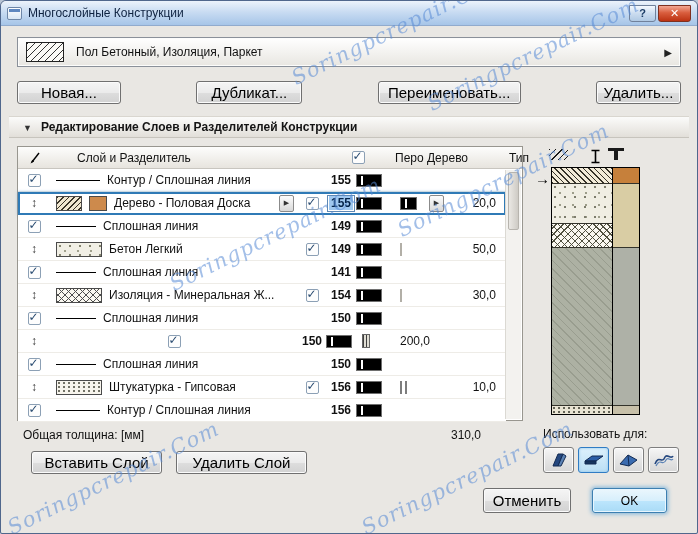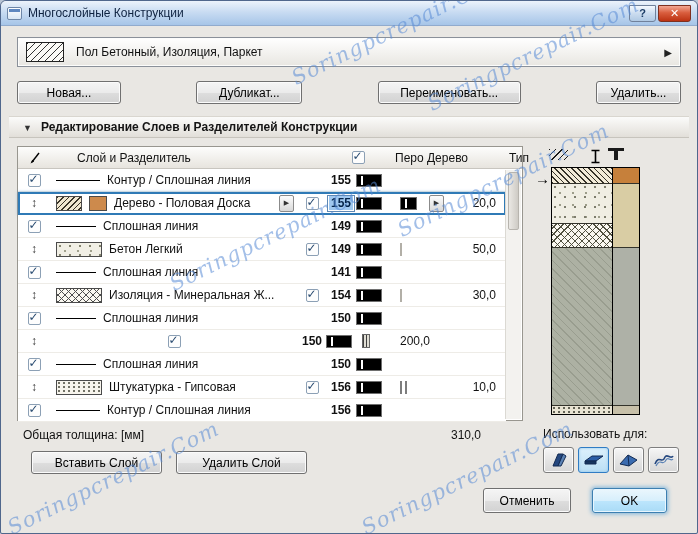--- a/index.html
+++ b/index.html
@@ -21,21 +21,21 @@
 
   
   .combo{margin:11px 8px 0 8px;height:30px;border:1px solid #8A9099;background:linear-gradient(#FFFFFF,#E8E6E1);box-shadow:inset 0 0 0 1px #FCFCFB;display:flex;align-items:center;padding:0 8px;}
   .combo-swatch{width:38px;height:20px;border:1px solid #222;background:repeating-linear-gradient(135deg,#333 0 1px,transparent 1px 5px),#FBFAF6;margin-right:12px;flex:0 0 auto;}
   .combo-text{color:#111;}
   .combo-arrow{margin-left:auto;color:#222;}
   .combo-arrow::before{content:"▶";font-size:10px;}
 
   
   .actionrow{margin:14px 8px 0 8px;display:flex;justify-content:space-between;}
-  .vbtn{height:23px;border:1px solid #707070;border-radius:3px;background:linear-gradient(#F5F5F5,#EBEBEB 50%,#DEDEDE 50%,#D2D2D2);font-family:inherit;font-size:12px;color:#000;box-shadow:inset 0 0 0 1px #FBFBFB;}
+  .vbtn{height:23px;border:1px solid #707070;border-radius:3px;background:linear-gradient(#F5F5F5,#EBEBEB 50%,#DEDEDE 50%,#D2D2D2);font-family:inherit;font-size:15px;color:#000;box-shadow:inset 0 0 0 1px #FBFBFB;}
   .btn-new{width:104px}.btn-dup{width:106px}.btn-ren{width:143px}.btn-del{width:85px}
 
   
   .sectionhdr{margin:12px 0 0 0;height:22px;display:flex;align-items:center;background:linear-gradient(#FBFBFA,#E2DFD9);border-top:1px solid #D9D6CF;border-bottom:1px solid #C7C4BD;padding:0 14px;}
   .collapse{color:#333;margin-right:9px;}
   .collapse::before{content:"▼";font-size:9px;}
   .sectitle{font-weight:bold;color:#141414;}
 
   
   .main{display:flex;margin-top:8px;}

